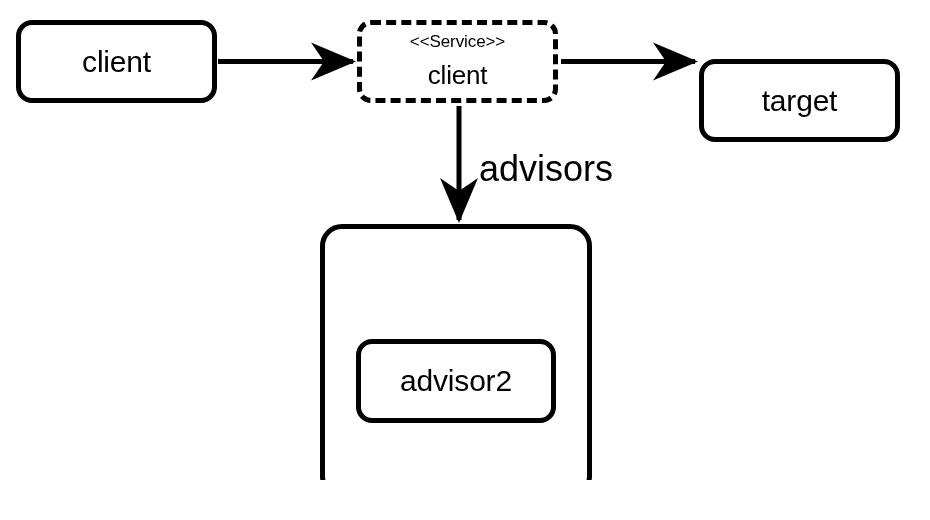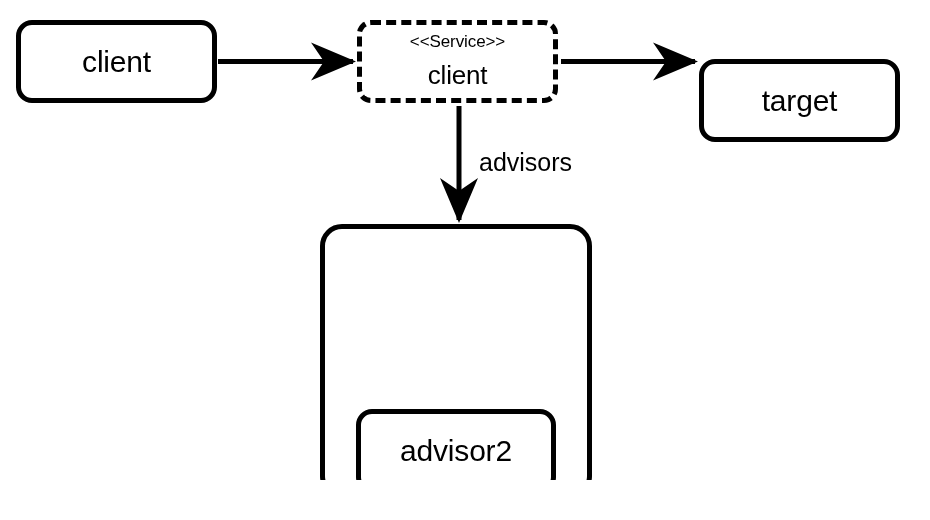--- a/index.html
+++ b/index.html
@@ -51,41 +51,41 @@
     font-weight: 400;
     letter-spacing: -0.1px;
     color: #000000;
   }
   #proxy-node .node-label { font-size: 26px; }
 
   #advisors-container {
     left: 320px; top: 224px; width: 272px; height: 274px;
     border: 5px solid #000000;
     border-radius: 22px;
-    justify-content: flex-end;
+    justify-content: center;
     gap: 22px;
     padding-top: 39px;
   }
   .advisor-node {
     position: relative;
     box-sizing: border-box;
     width: 200px;
     height: 84px;
     background: #ffffff;
     border: 5px solid #000000;
     border-radius: 16px;
     display: flex;
     align-items: center;
     justify-content: center;
   }
   .advisor-node .node-label { font-size: 30px; }
 
   .edge-label {
     position: absolute;
-    font-size: 25px;
+    font-size: 36px;
     font-weight: 400;
     color: #000000;
     white-space: nowrap;
   }
   #advisors-edge-label { left: 479px; top: 148px; }
 
   svg.connector {
     position: absolute;
     left: 0;
     top: 0;

